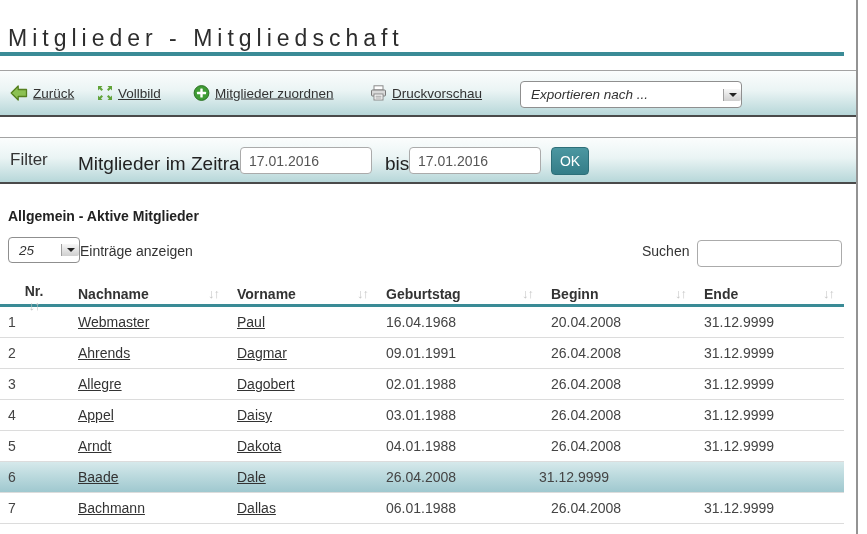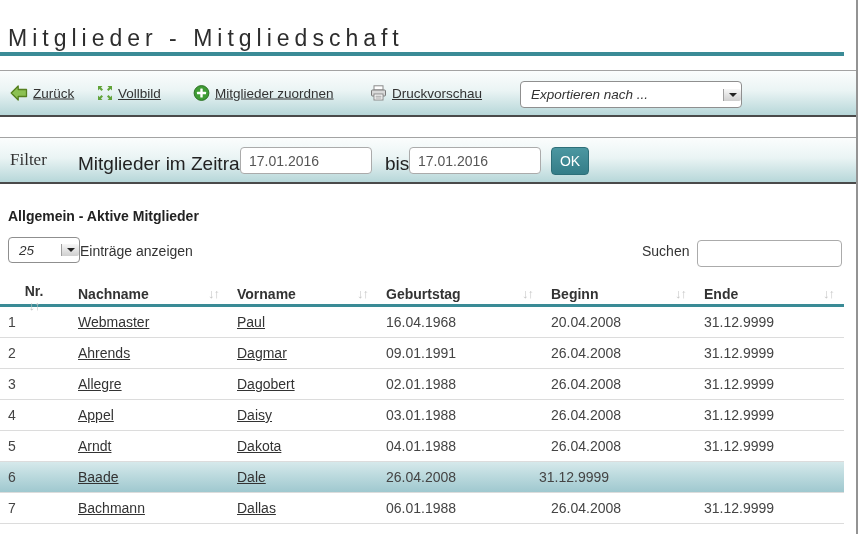--- a/index.html
+++ b/index.html
@@ -33,21 +33,21 @@
   .select .btn { width:18px; border-left:1px solid #9f9f9f; border-radius:0 2px 2px 0;
                  background:linear-gradient(#f7f7f7,#cfcfcf); display:flex;
                  align-items:center; justify-content:center; }
   .select .btn::after { content:""; width:0; height:0; border:4px solid transparent;
                  border-top-color:#222; margin-top:4px; }
 
   .tinput { position:absolute; border:1px solid #ababab; border-radius:4px;
             font:14px "Liberation Sans", sans-serif; color:#555; padding:0 8px;
             background:#fff; outline:none; }
 
-  .filter-title { position:absolute; left:10px; top:12px; font-size:17px; color:#333;font-family:Liberation Serif, serif; }
+  .filter-title { position:absolute; left:10px; top:12px; font-size:17px; color:#333; }
   .flabel { position:absolute; top:15px; font-size:19px; font-weight:normal; color:#222; white-space:nowrap; }
   .okbtn { position:absolute; left:551px; top:9px; width:38px; height:28px;
            background:linear-gradient(#4b97a1,#357d88); border:1px solid #2e6f79;
            border-radius:4px; color:#fff; font:14px "Liberation Sans", sans-serif; cursor:pointer; }
 
   .section-title { position:absolute; left:8px; top:208px; font-size:14px; font-weight:bold; color:#222; }
 
   .ctrl-label { position:absolute; font-size:14px; color:#333; white-space:nowrap; }
 
   

